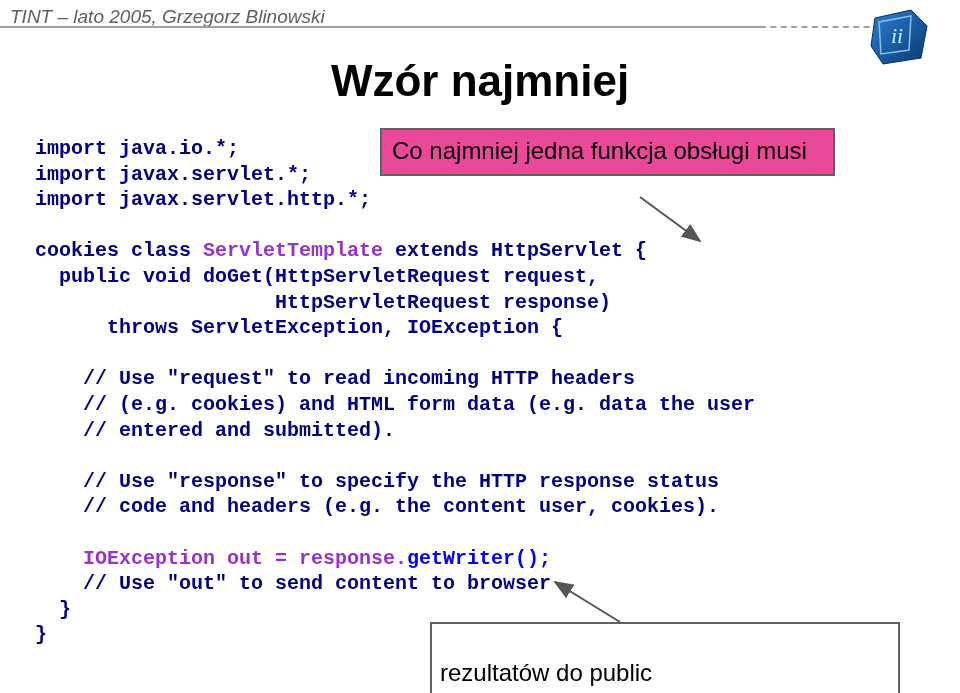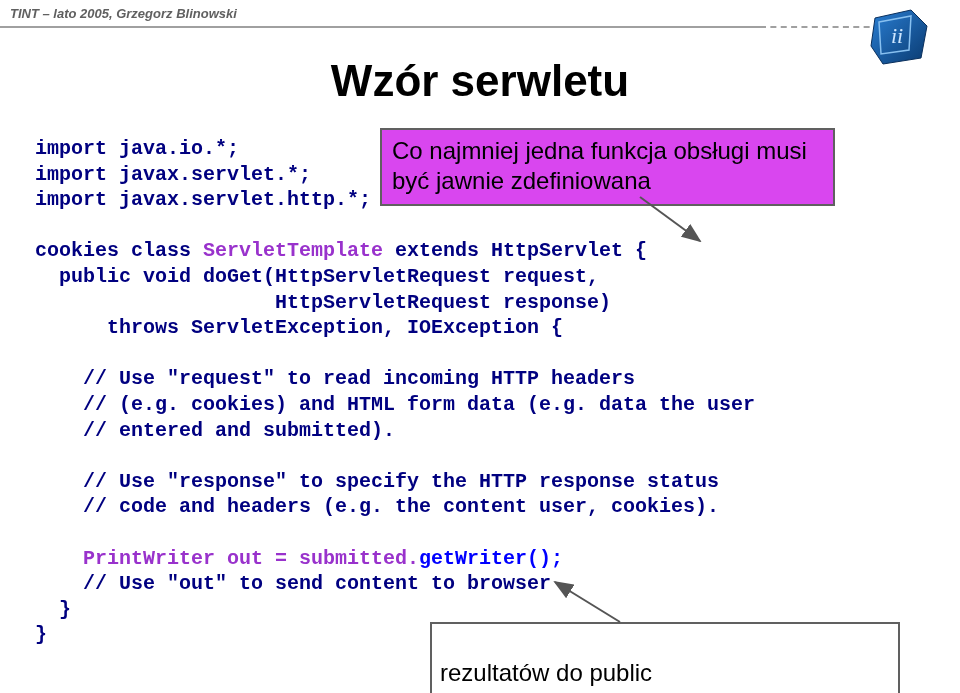--- a/index.html
+++ b/index.html
@@ -8,23 +8,23 @@
     height: 693px;
     background: #ffffff;
     font-family: Arial, Helvetica, sans-serif;
     position: relative;
     overflow: hidden;
   }
   .header {
     position: absolute;
     top: 6px;
     left: 10px;
-    font-size: 13px;
+    font-size: 19px;
     font-style: italic;
-    font-weight: bold;
+    font-weight: normal;
     color: #606060;
     text-align: center;
   }
   .header-line {
     position: absolute;
     top: 26px;
     left: 0;
     width: 960px;
     height: 2px;
   }
@@ -76,21 +76,21 @@
   .callout1 {
     position: absolute;
     top: 128px;
     left: 380px;
     width: 455px;
     border: 2px solid #606060;
     padding: 6px 10px 8px 10px;
     font-size: 24px;
     line-height: 1.25;
     color: #000;
-    background: #d946ef;
+    background: #ec4899;
   }
   .callout2 {
     position: absolute;
     top: 622px;
     left: 430px;
     width: 470px;
     border: 2px solid #606060;
     padding: 4px 8px 6px 8px;
     font-size: 24px;
     line-height: 1.25;
@@ -121,46 +121,45 @@
         <stop offset="0" stop-color="#2a7fd4"></stop>
         <stop offset="1" stop-color="#0a3a70"></stop>
       </linearGradient>
     </defs>
     <path d="M 6 10 L 42 2 L 58 18 L 52 50 L 14 56 L 2 38 Z" fill="url(#g1)" stroke="#0a2f5c" stroke-width="1"></path>
     <path d="M 10 14 L 42 8 L 40 42 L 12 46 Z" fill="none" stroke="#88c0f0" stroke-width="1.5"></path>
     <text x="22" y="35" font-family="serif" font-style="italic" font-size="22" fill="#cde6ff">ii</text>
   </svg>
 </div>
 
-<div class="title">Wzór serwletu</div>
+<div class="title">Wzór najmniej</div>
 
 <div class="code"><span>import java.io.*;</span>
 <span>import javax.servlet.*;</span>
 <span>import javax.servlet.http.*;</span>
 
 <span>cookies class </span><span class="purple">ServletTemplate</span><span> extends HttpServlet {</span>
 <span>  public void doGet(HttpServletRequest request,</span>
 <span>                    HttpServletRequest response)</span>
 <span>      throws ServletException, IOException {</span>
 
 <span>    // Use "request" to read incoming HTTP headers</span>
 <span>    // (e.g. cookies) and HTML form data (e.g. data the user</span>
 <span>    // entered and submitted).</span>
 
 <span>    // Use "response" to specify the HTTP response status</span>
 <span>    // code and headers (e.g. the content user, cookies).</span>
 
-<span class="purple">    PrintWriter out = submitted.</span><span class="brightblue">getWriter();</span>
+<span class="purple">    IOException out = response.</span><span class="brightblue">getWriter();</span>
 <span>    // Use "out" to send content to browser</span>
 <span>  }</span>
 <span>}</span></div>
 
 <div class="callout1">
   <span>Co najmniej jedna funkcja obsługi musi</span><br>
-  <span>być jawnie zdefiniowana</span>
 </div>
 
 <div class="callout2">
   <br>
   <span>rezultatów do public</span>
 </div>
 
 <svg class="arrows">
   <defs>
     <marker id="arrowhead" markerWidth="10" markerHeight="8" refX="9" refY="4" orient="auto">

